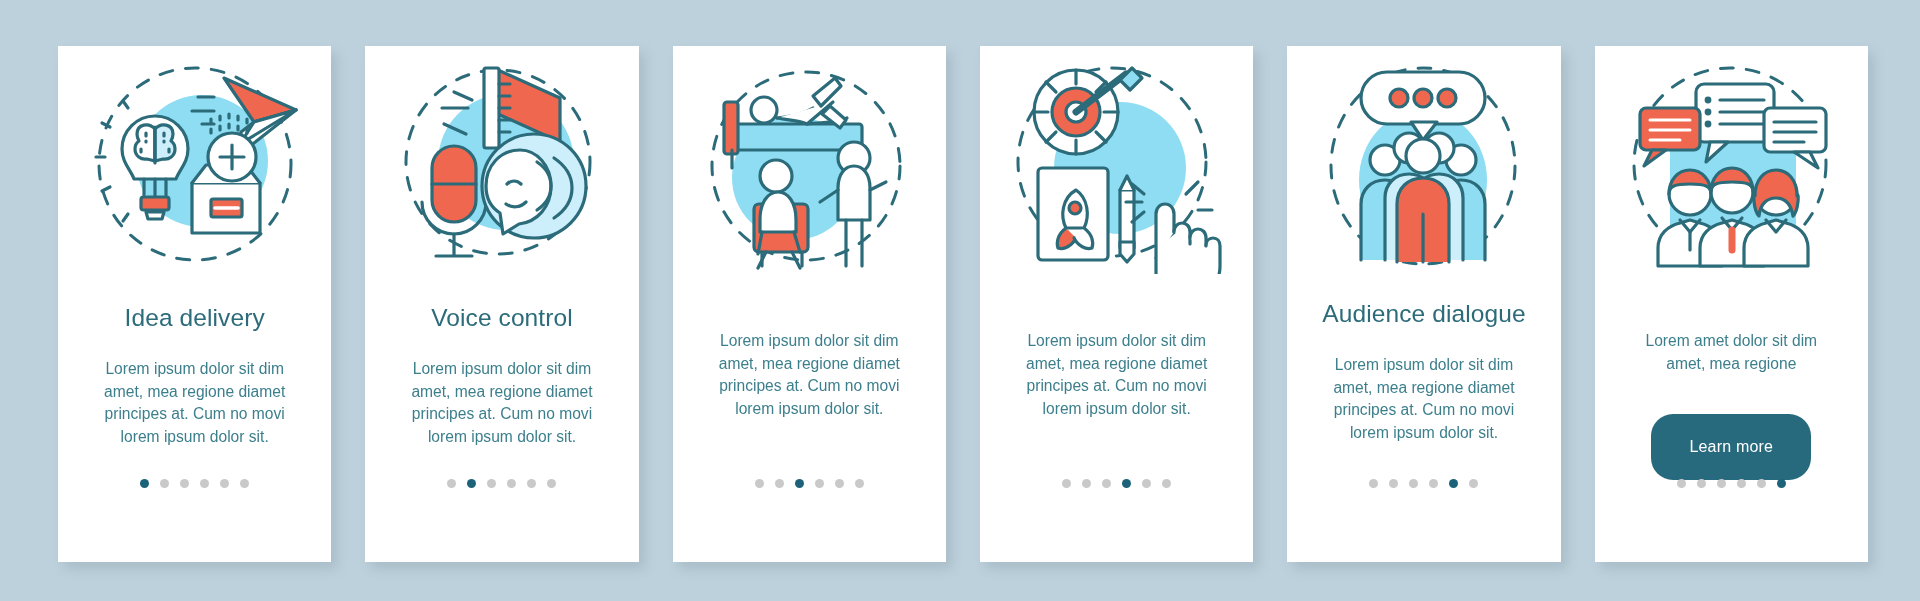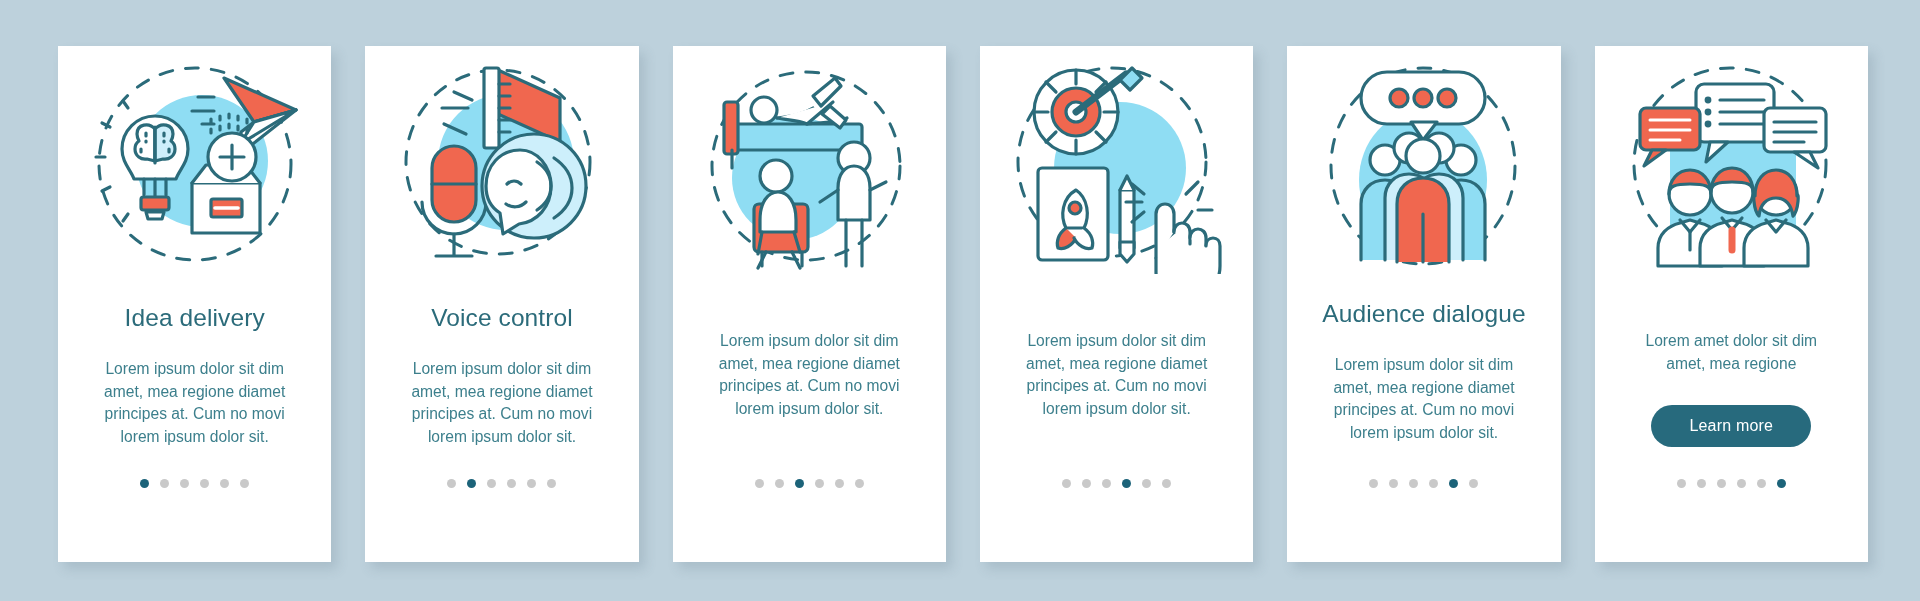--- a/index.html
+++ b/index.html
@@ -76,28 +76,28 @@
     text-align: center;
     padding: 0 34px;
     width: 100%;
   }
 
   .spacer-a { height: 22px; }
   .spacer-b { height: 26px; }
 
   
   .learn-btn {
-    margin-top: 30px;
+    margin-top: 39px;
     background: #276a7d;
     color: #ffffff;
     border: none;
     border-radius: 22px;
     font-size: 16px;
     font-family: "Liberation Sans", sans-serif;
-    padding: 12px 38px;
+    padding: 24px 38px;
     cursor: pointer;
     letter-spacing: 0.2px;
   }
 
   
   .dots {
     position: absolute;
     bottom: 74px;
     left: 0;
     width: 100%;

